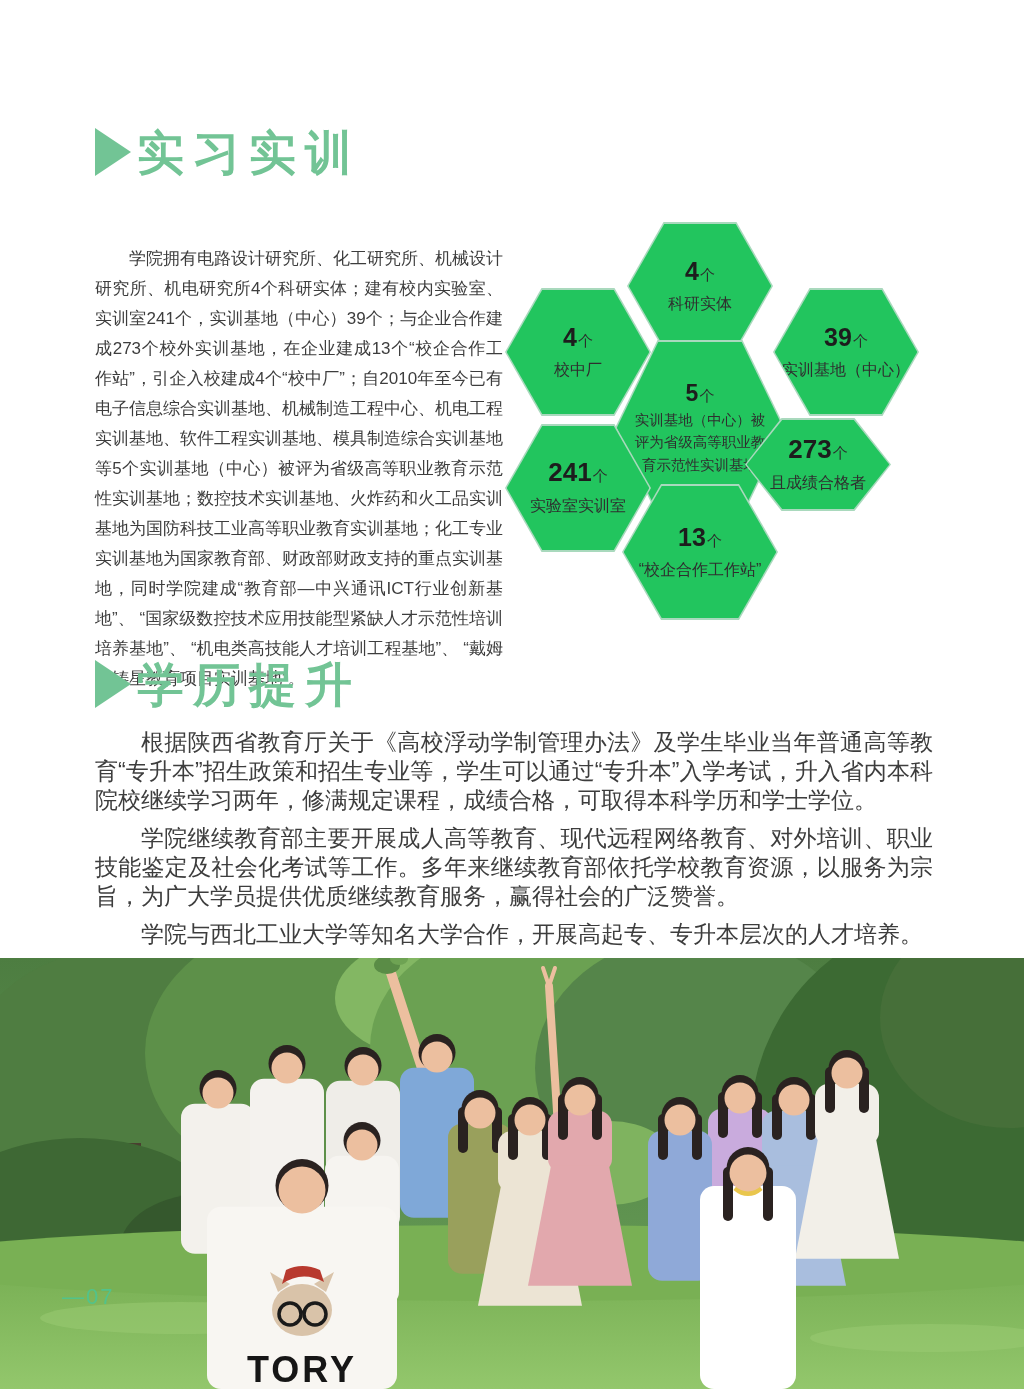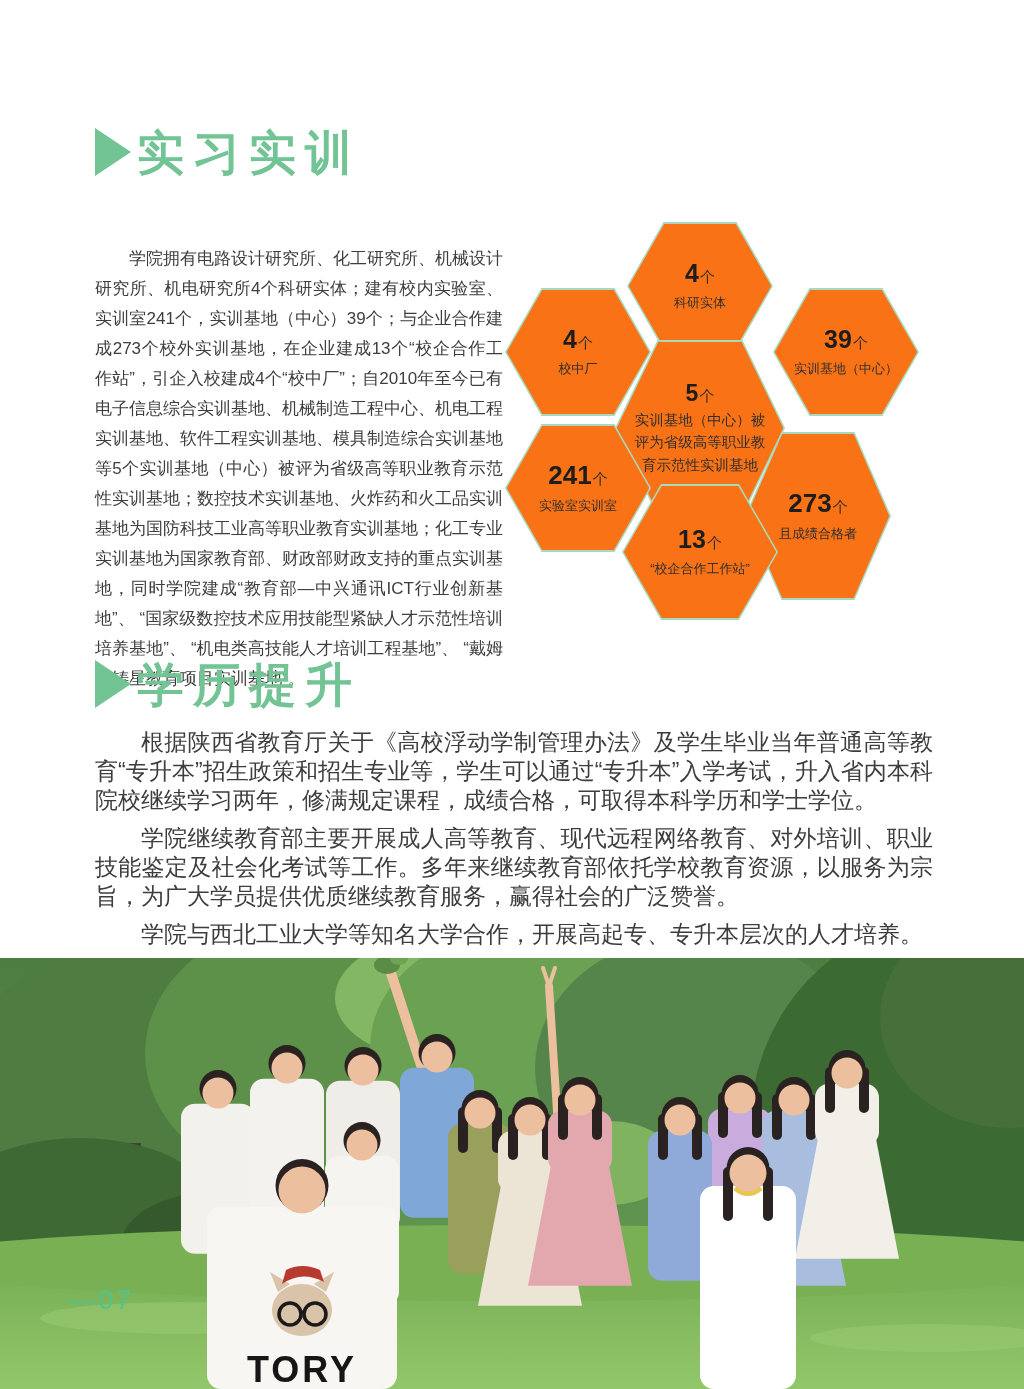--- a/index.html
+++ b/index.html
@@ -27,49 +27,49 @@
   
   .honeycomb{position:absolute;left:0;top:0;width:1024px;height:660px;pointer-events:none;}
   .hex{
     position:absolute;
     clip-path:polygon(25% 0,75% 0,100% 50%,75% 100%,25% 100%,0 50%);
     background:#a9d9bd;
   }
   .hex-inner{
     position:absolute;inset:1.7px;
     clip-path:polygon(25% 0,75% 0,100% 50%,75% 100%,25% 100%,0 50%);
-    background:#f97316;display:flex;flex-direction:column;align-items:center;justify-content:center;
+    background:#22c55e;display:flex;flex-direction:column;align-items:center;justify-content:center;
     text-align:center;
   }
   .hex-num{line-height:1.15;}
   .hex-num .n{font-size:25px;font-weight:bold;color:#1d1d1d;}
   .hex-num .u{font-size:15px;color:#2b2b2b;margin-left:1px;}
-  .hex-label{font-size:13px;color:#2f2f2f;margin-top:6px;line-height:1.45;}
+  .hex-label{font-size:16px;color:#2f2f2f;margin-top:6px;line-height:1.45;}
   .hx1{left:627px;top:222px;width:146px;height:128px;}
   .hx2{left:505px;top:288px;width:146px;height:128px;}
   .hx3{left:773px;top:288px;width:146px;height:128px;}
   .hx4{left:615px;top:340px;width:170px;height:176px;}
   .hx5{left:505px;top:424px;width:146px;height:128px;}
-  .hx6{left:745px;top:432px;width:146px;height:168px;text-decoration:underline;}
+  .hx6{left:745px;top:418px;width:146px;height:93px;text-decoration:underline;}
   .hx7{left:622px;top:484px;width:156px;height:136px;}
   .hx4 .hex-num .n{font-size:23px;}
   .hx4 .hex-label{font-size:14.5px;line-height:1.55;padding:0 15px;margin-top:3px;}
   .hx5 .hex-num .n,.hx6 .hex-num .n{font-size:26px;}
   
   .upgrade-body{position:absolute;left:95px;top:728px;width:838px;}
   .upgrade-body p{
     margin:0 0 9px 0;font-size:23px;line-height:29px;text-align:justify;
     text-indent:2em;color:#3d3d3d;
   }
   
   .photo{position:absolute;left:0;top:958px;width:1024px;height:431px;}
   .photo svg{display:block;width:1024px;height:431px;}
   .pagenum{
-    position:absolute;left:68px;top:326px;
-    font-size:28px;color:#52c38b;letter-spacing:2px;font-weight:400;
+    position:absolute;left:62px;top:326px;
+    font-size:22px;color:#52c38b;letter-spacing:2px;font-weight:400;
   }
 </style>
 </head>
 <body>
 
 <div class="page">
 
   <div class="sec-title t-practice">
     <span class="tri"></span>
     <h1>实习实训</h1>

